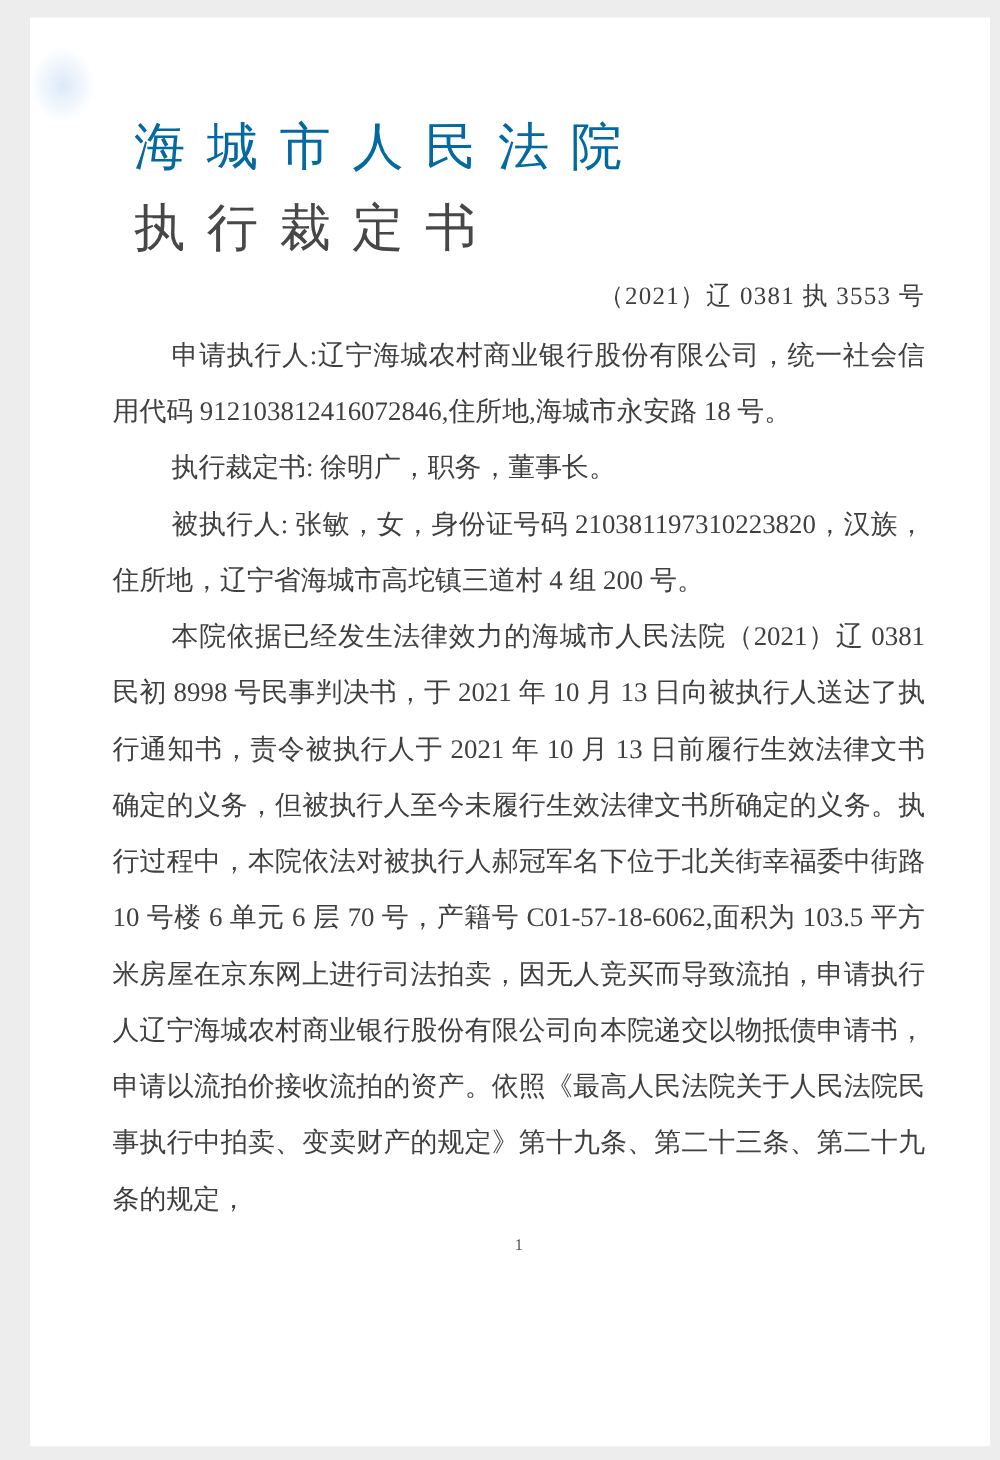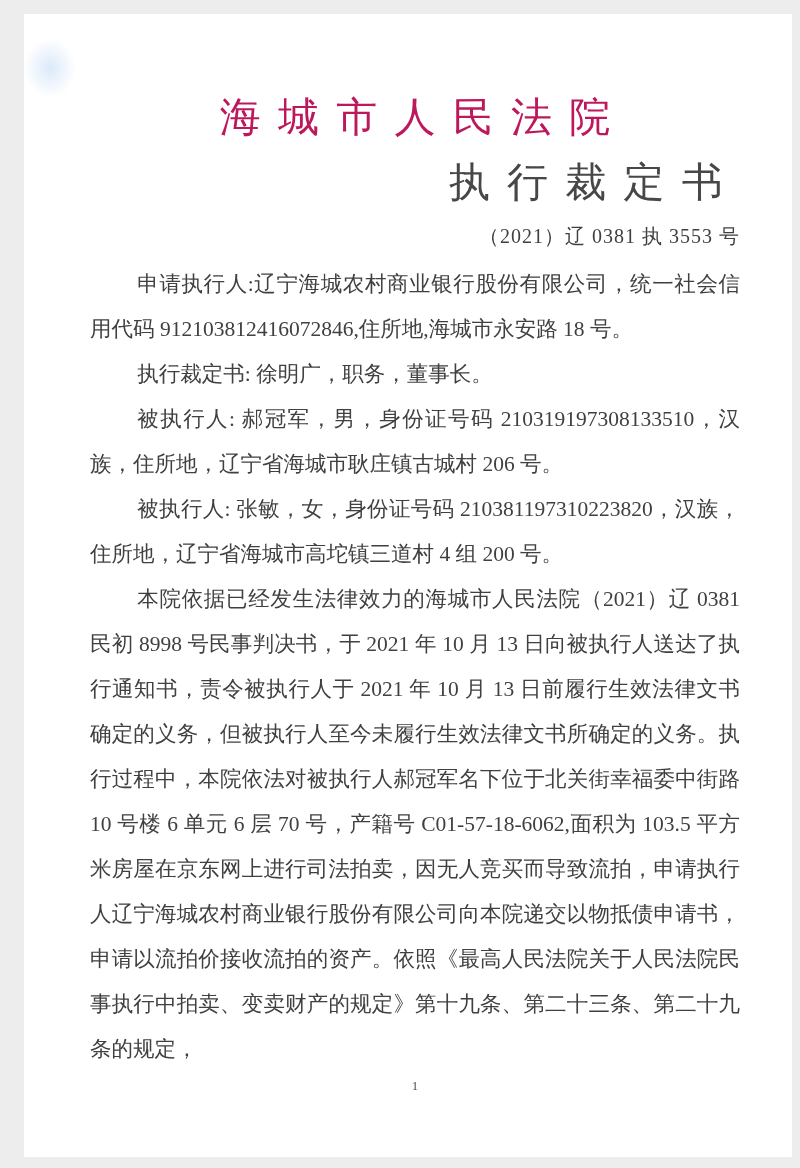--- a/index.html
+++ b/index.html
@@ -32,31 +32,31 @@
     position: absolute;
     left: 0px;
     top: 24px;
     width: 52px;
     height: 60px;
     background: radial-gradient(closest-side, rgba(190,215,245,0.55), rgba(190,215,245,0));
     pointer-events: none;
   }
   .court-title {
     margin: 0;
-    text-align: center;
+    text-align: left;
     font-size: 41px;
     font-weight: 500;
-    color: #be185d;
+    color: #0369a1;
     letter-spacing: 0.42em;
     padding-left: 0.42em; 
     line-height: 1.35;
   }
   .doc-title {
     margin: 10px 0 0 0;
-    text-align: right;
+    text-align: left;
     font-size: 41px;
     font-weight: 500;
     color: #474747;
     letter-spacing: 0.42em;
     padding-left: 0.42em;
     line-height: 1.35;
   }
   .case-number {
     margin-top: 12px;
     text-align: right;
@@ -92,20 +92,19 @@
 
     <h1 class="court-title">海城市人民法院</h1>
 
     <h2 class="doc-title">执行裁定书</h2>
 
     <div class="case-number">（2021）辽 0381 执 3553 号</div>
 
     <div class="doc-body">
       <p>申请执行人:辽宁海城农村商业银行股份有限公司，统一社会信用代码 912103812416072846,住所地,海城市永安路 18 号。</p>
       <p>执行裁定书: 徐明广，职务，董事长。</p>
-      <p>被执行人: 郝冠军，男，身份证号码 210319197308133510，汉族，住所地，辽宁省海城市耿庄镇古城村 206 号。</p>
       <p>被执行人: 张敏，女，身份证号码 210381197310223820，汉族，住所地，辽宁省海城市高坨镇三道村 4 组 200 号。</p>
       <p>本院依据已经发生法律效力的海城市人民法院（2021）辽 0381 民初 8998 号民事判决书，于 2021 年 10 月 13 日向被执行人送达了执行通知书，责令被执行人于 2021 年 10 月 13 日前履行生效法律文书确定的义务，但被执行人至今未履行生效法律文书所确定的义务。执行过程中，本院依法对被执行人郝冠军名下位于北关街幸福委中街路 10 号楼 6 单元 6 层 70 号，产籍号 C01-57-18-6062,面积为 103.5 平方米房屋在京东网上进行司法拍卖，因无人竞买而导致流拍，申请执行人辽宁海城农村商业银行股份有限公司向本院递交以物抵债申请书，申请以流拍价接收流拍的资产。依照《最高人民法院关于人民法院民事执行中拍卖、变卖财产的规定》第十九条、第二十三条、第二十九条的规定，</p>
     </div>
 
     <div class="page-number">1</div>
   </div>
 </div>
 
 </body></html>

